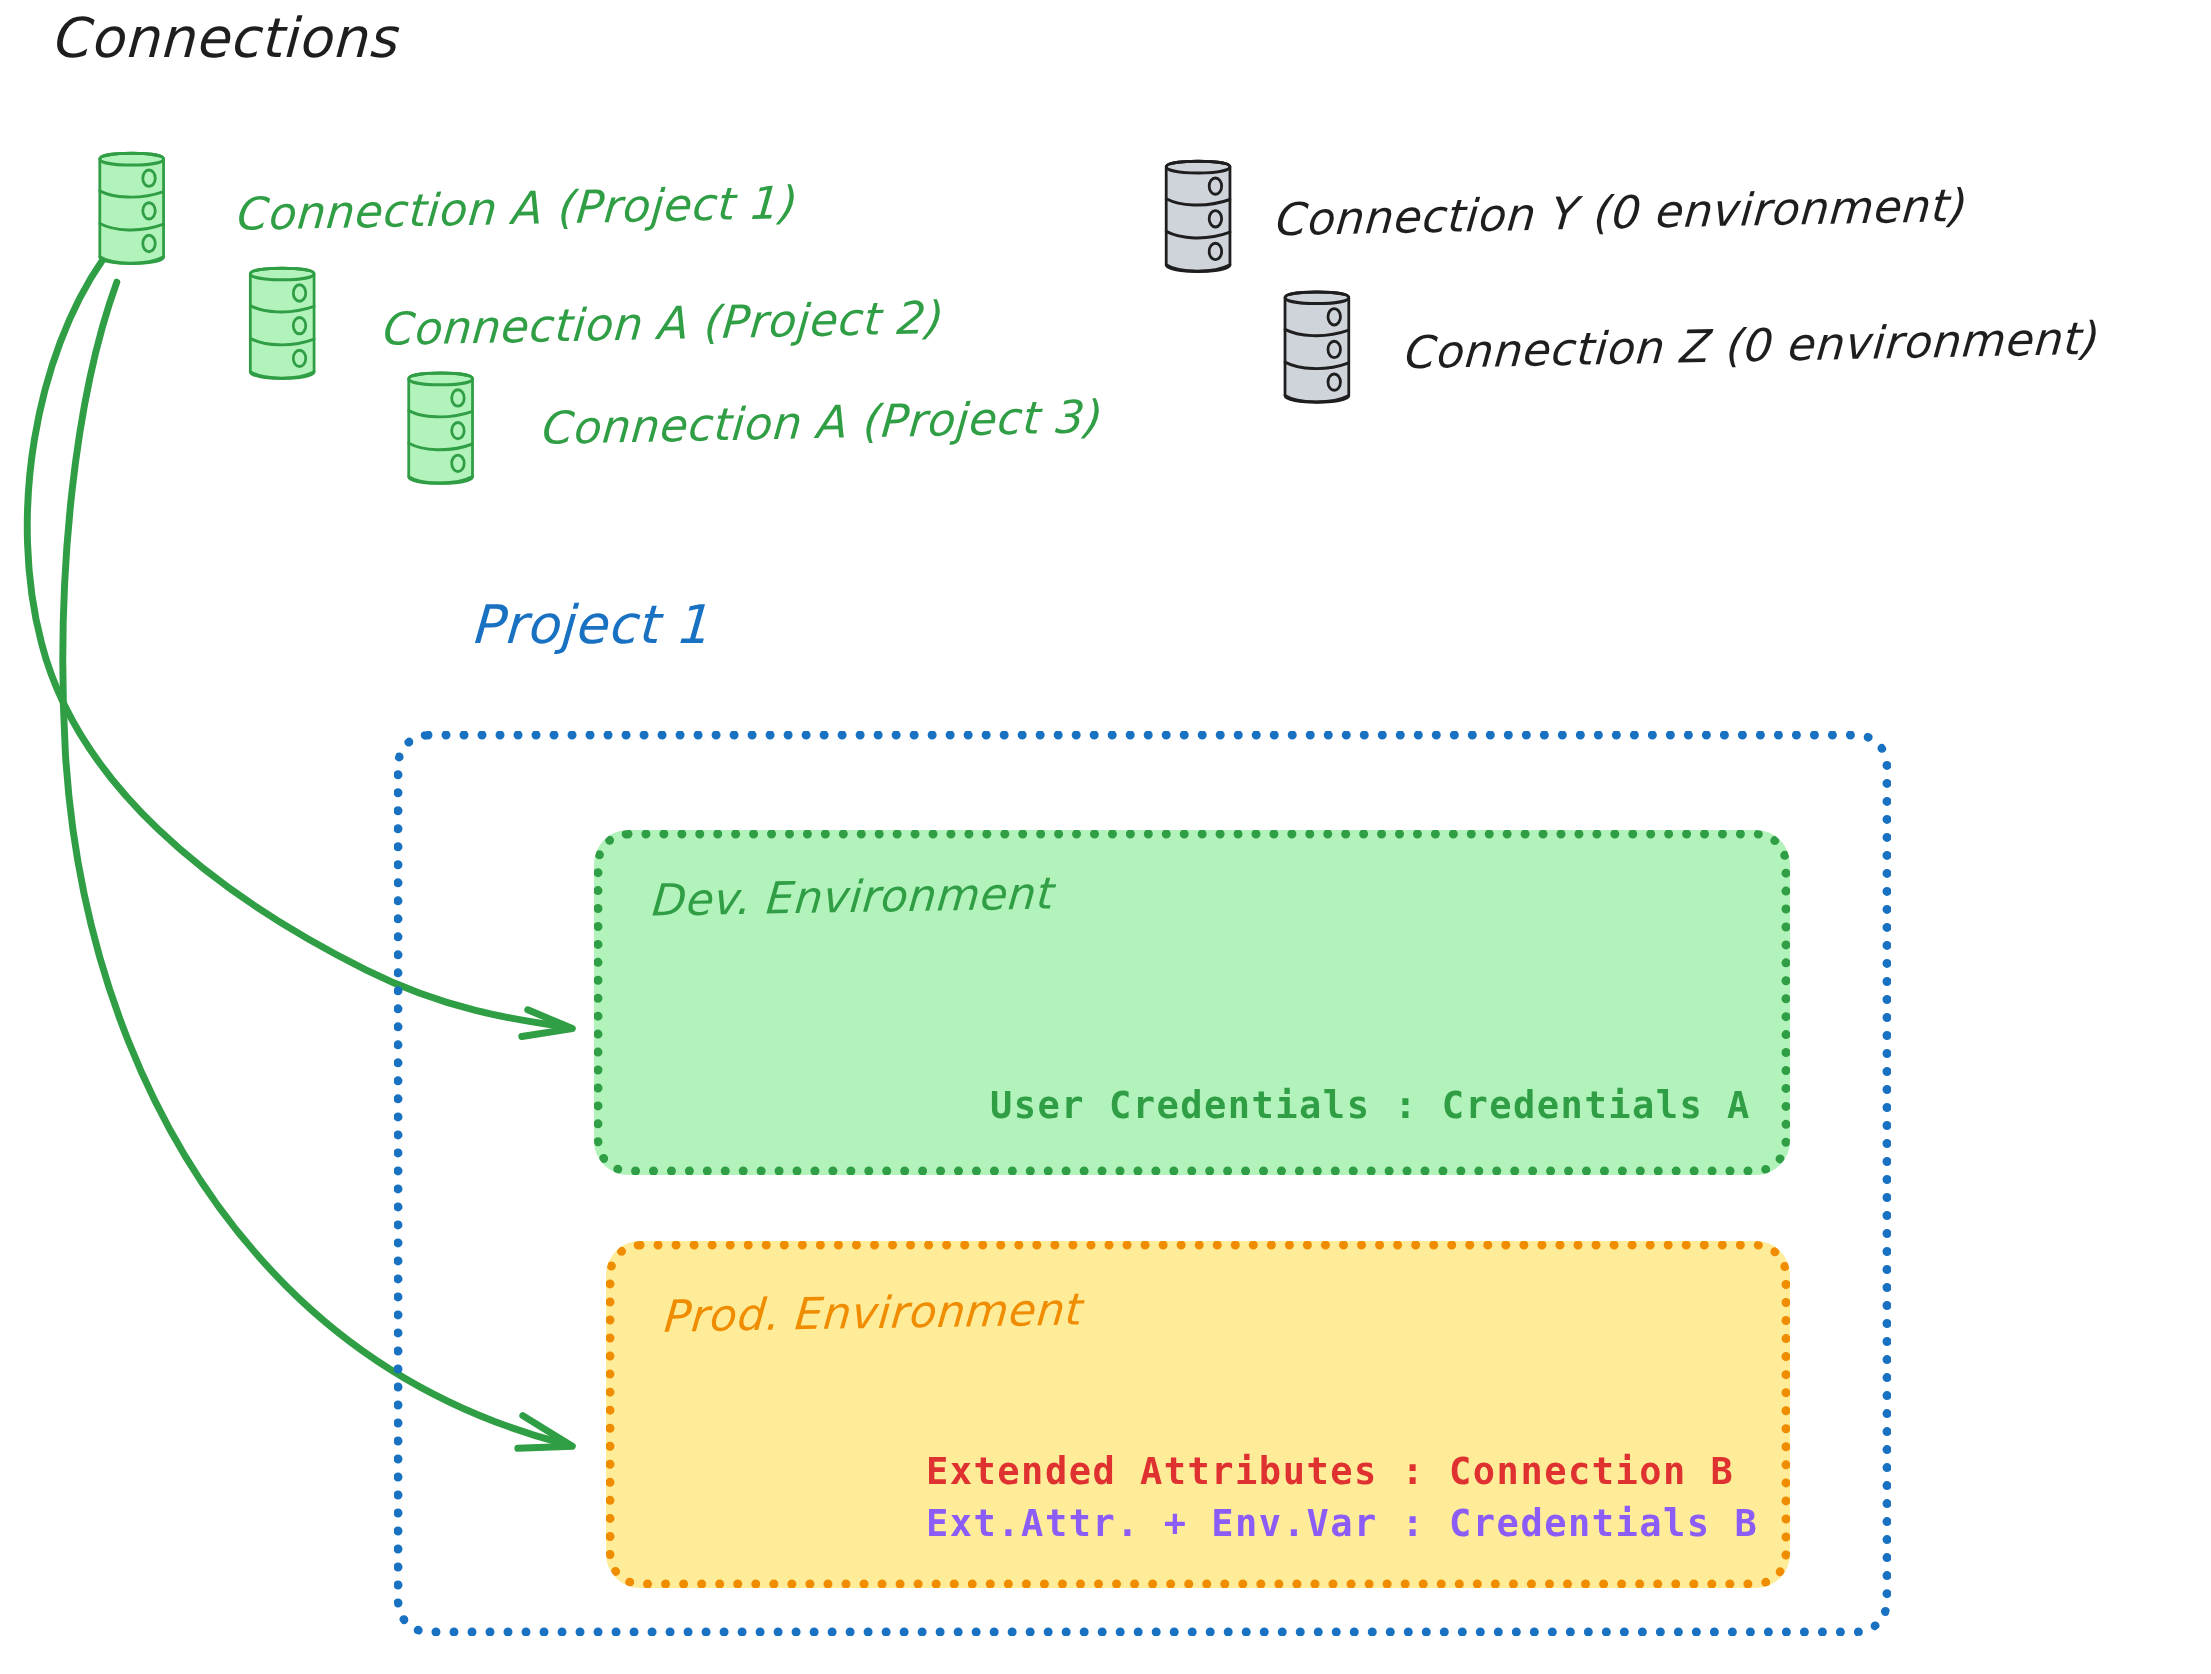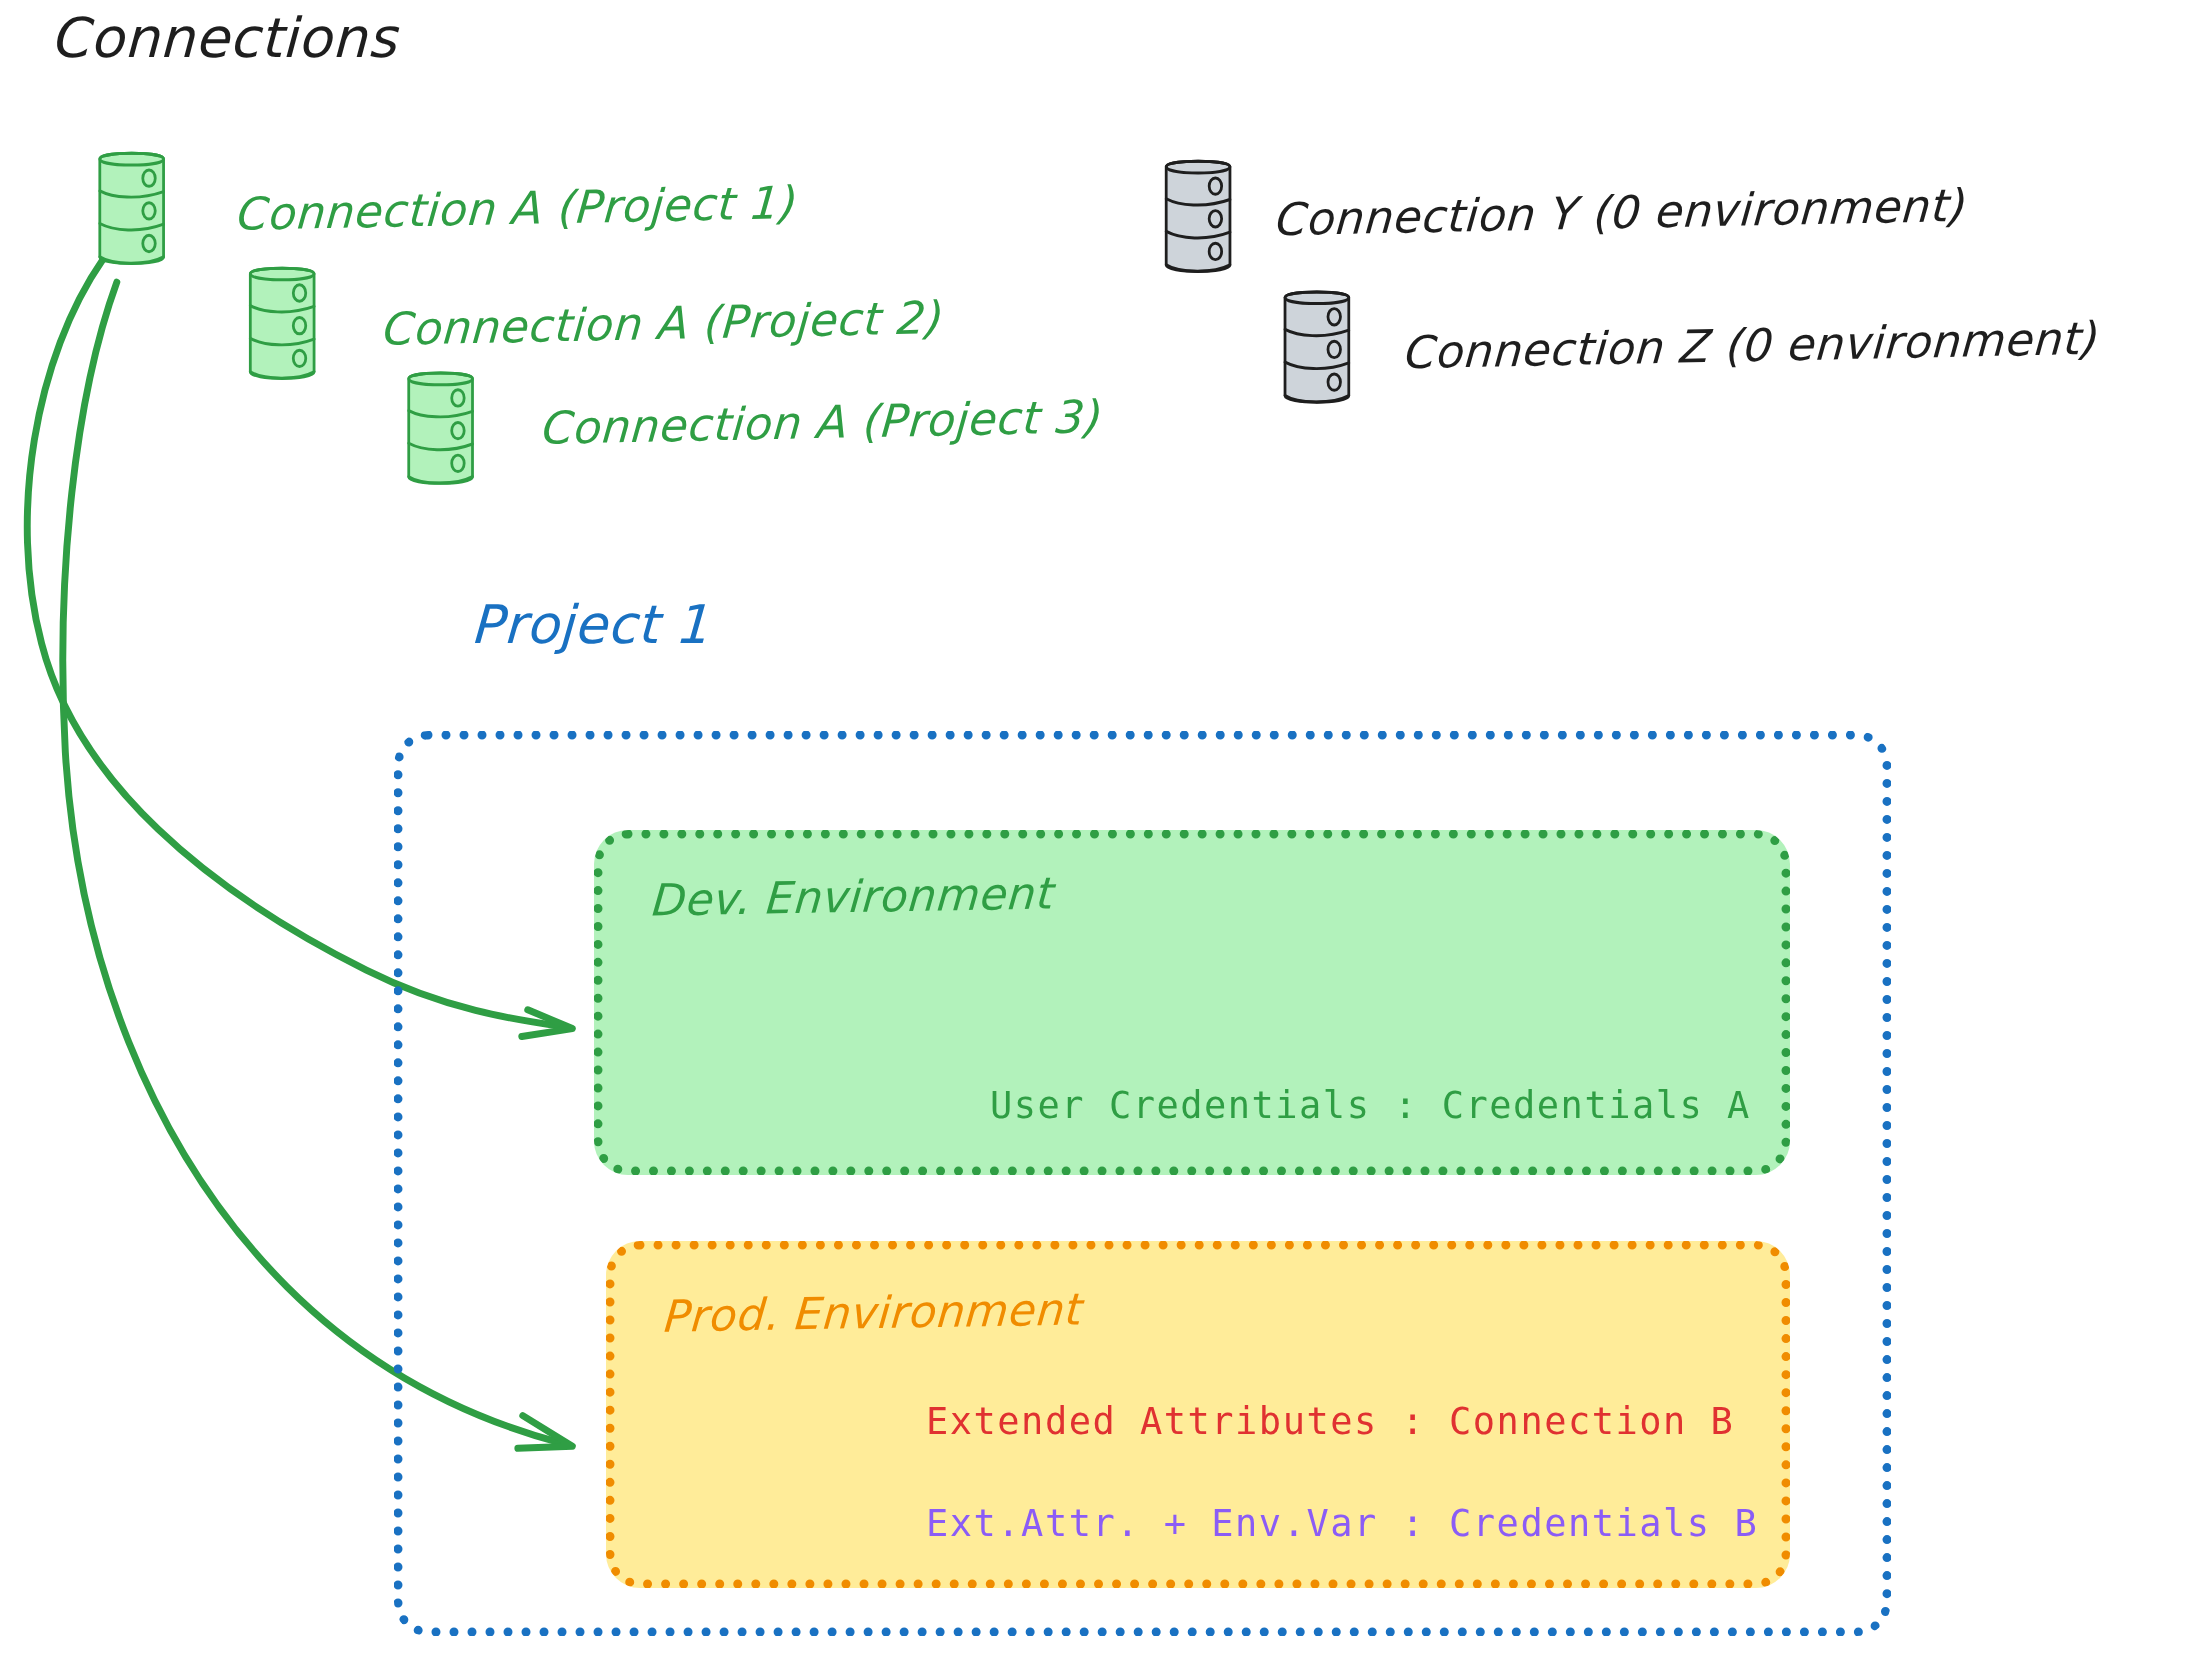--- a/index.html
+++ b/index.html
@@ -23,21 +23,21 @@
     height: 1674px;
     overflow: visible;
   }
   .hand {
     font-family: "DejaVu Sans", sans-serif;
     font-weight: 400;
     letter-spacing: 0.5px;
   }
   .mono {
     font-family: "DejaVu Sans Mono", monospace;
-    font-weight: 400;
+    font-weight: 700;
   }
   .abs { position: absolute; white-space: nowrap; }
 
   
   #title-connections {
     left: 55px; top: 6px;
     font-size: 55px;
     color: #1e1e1e;
     font-style: italic;
     transform: skewX(-4deg);
@@ -102,21 +102,21 @@
   }
 
   
   #dev-cred {
     left: 990px; top: 1084px;
     font-size: 37px;
     color: #2f9e44;
     letter-spacing: 1.5px;
   }
   #prod-row-1 {
-    left: 926px; top: 1400px;
+    left: 926px; top: 1450px;
     font-size: 37px;
     color: #e03131;
     letter-spacing: 1.5px;
   }
   #prod-row-2 {
     left: 926px; top: 1502px;
     font-size: 37px;
     color: #8b5cf6;
     letter-spacing: 1.5px;
   }

